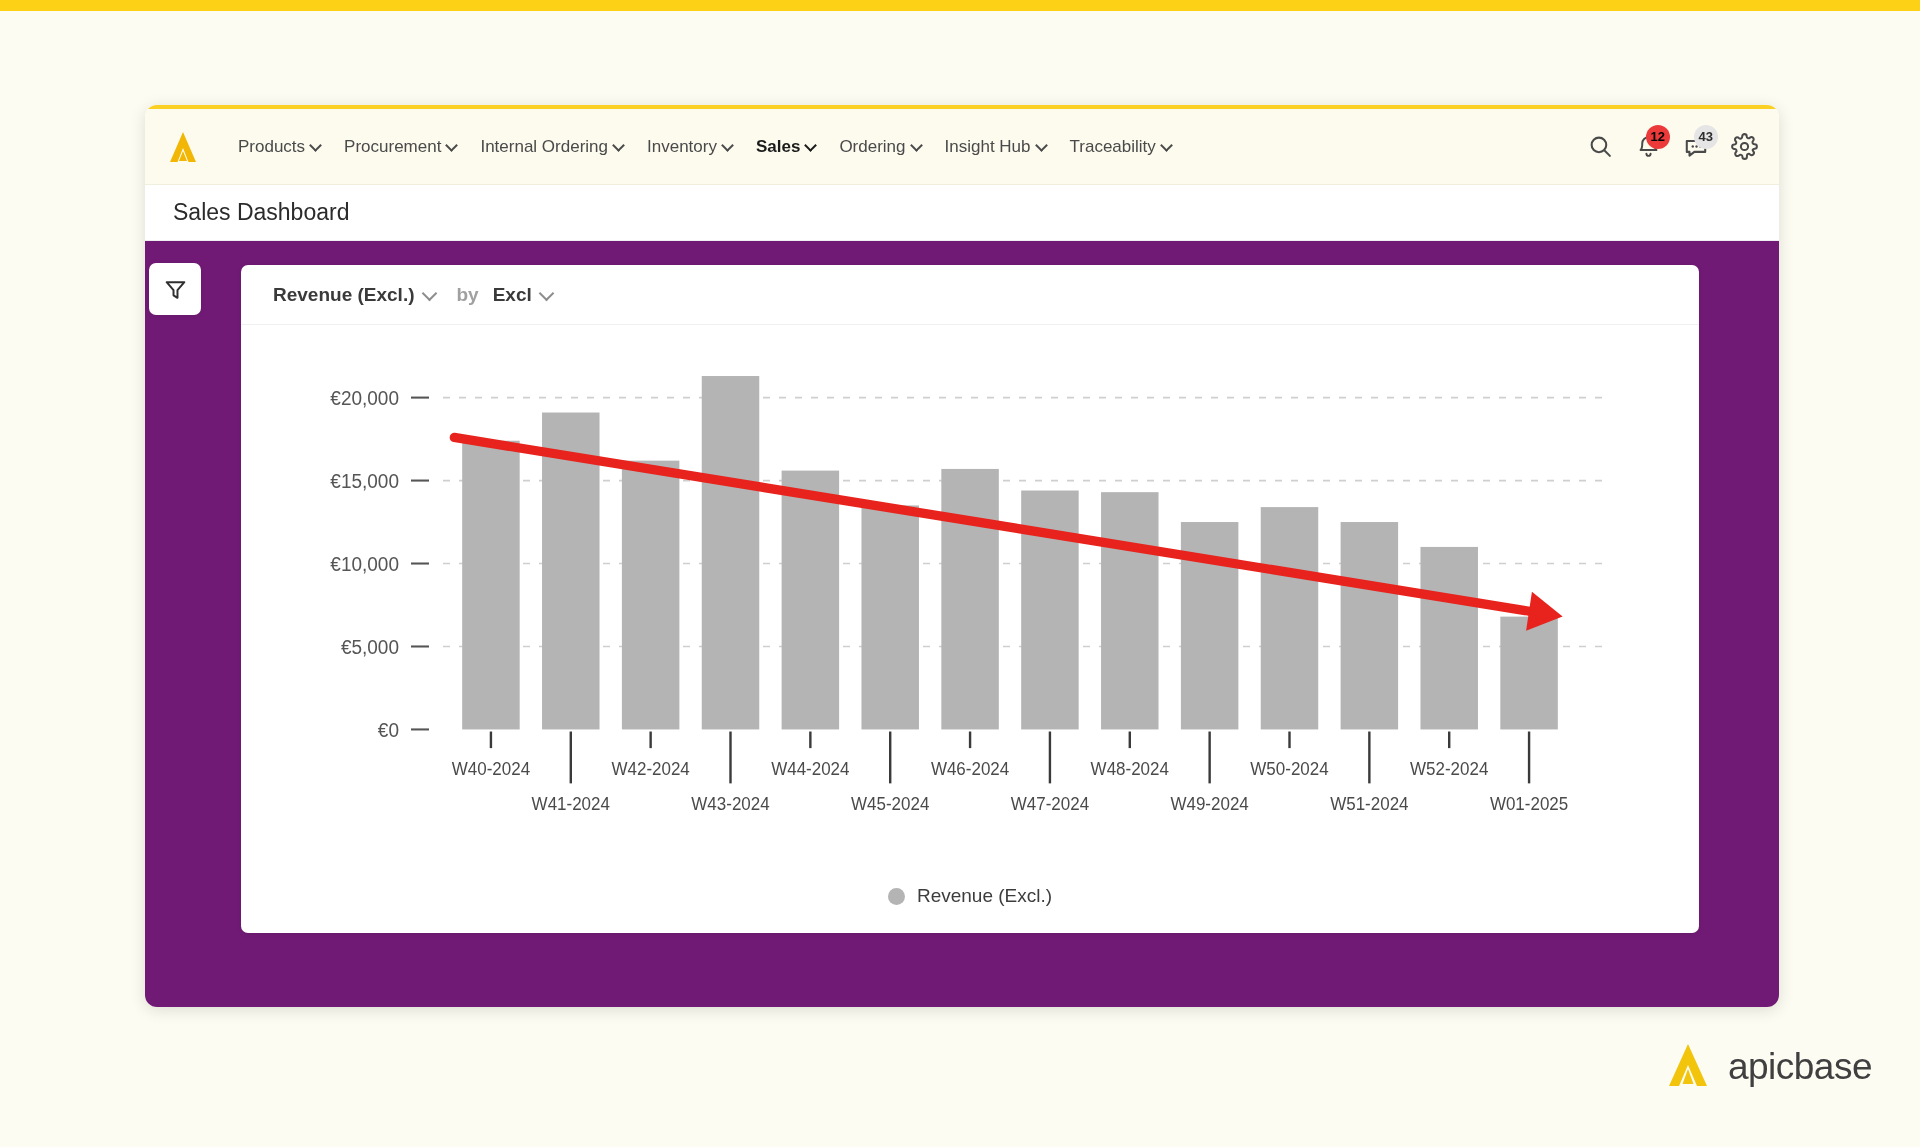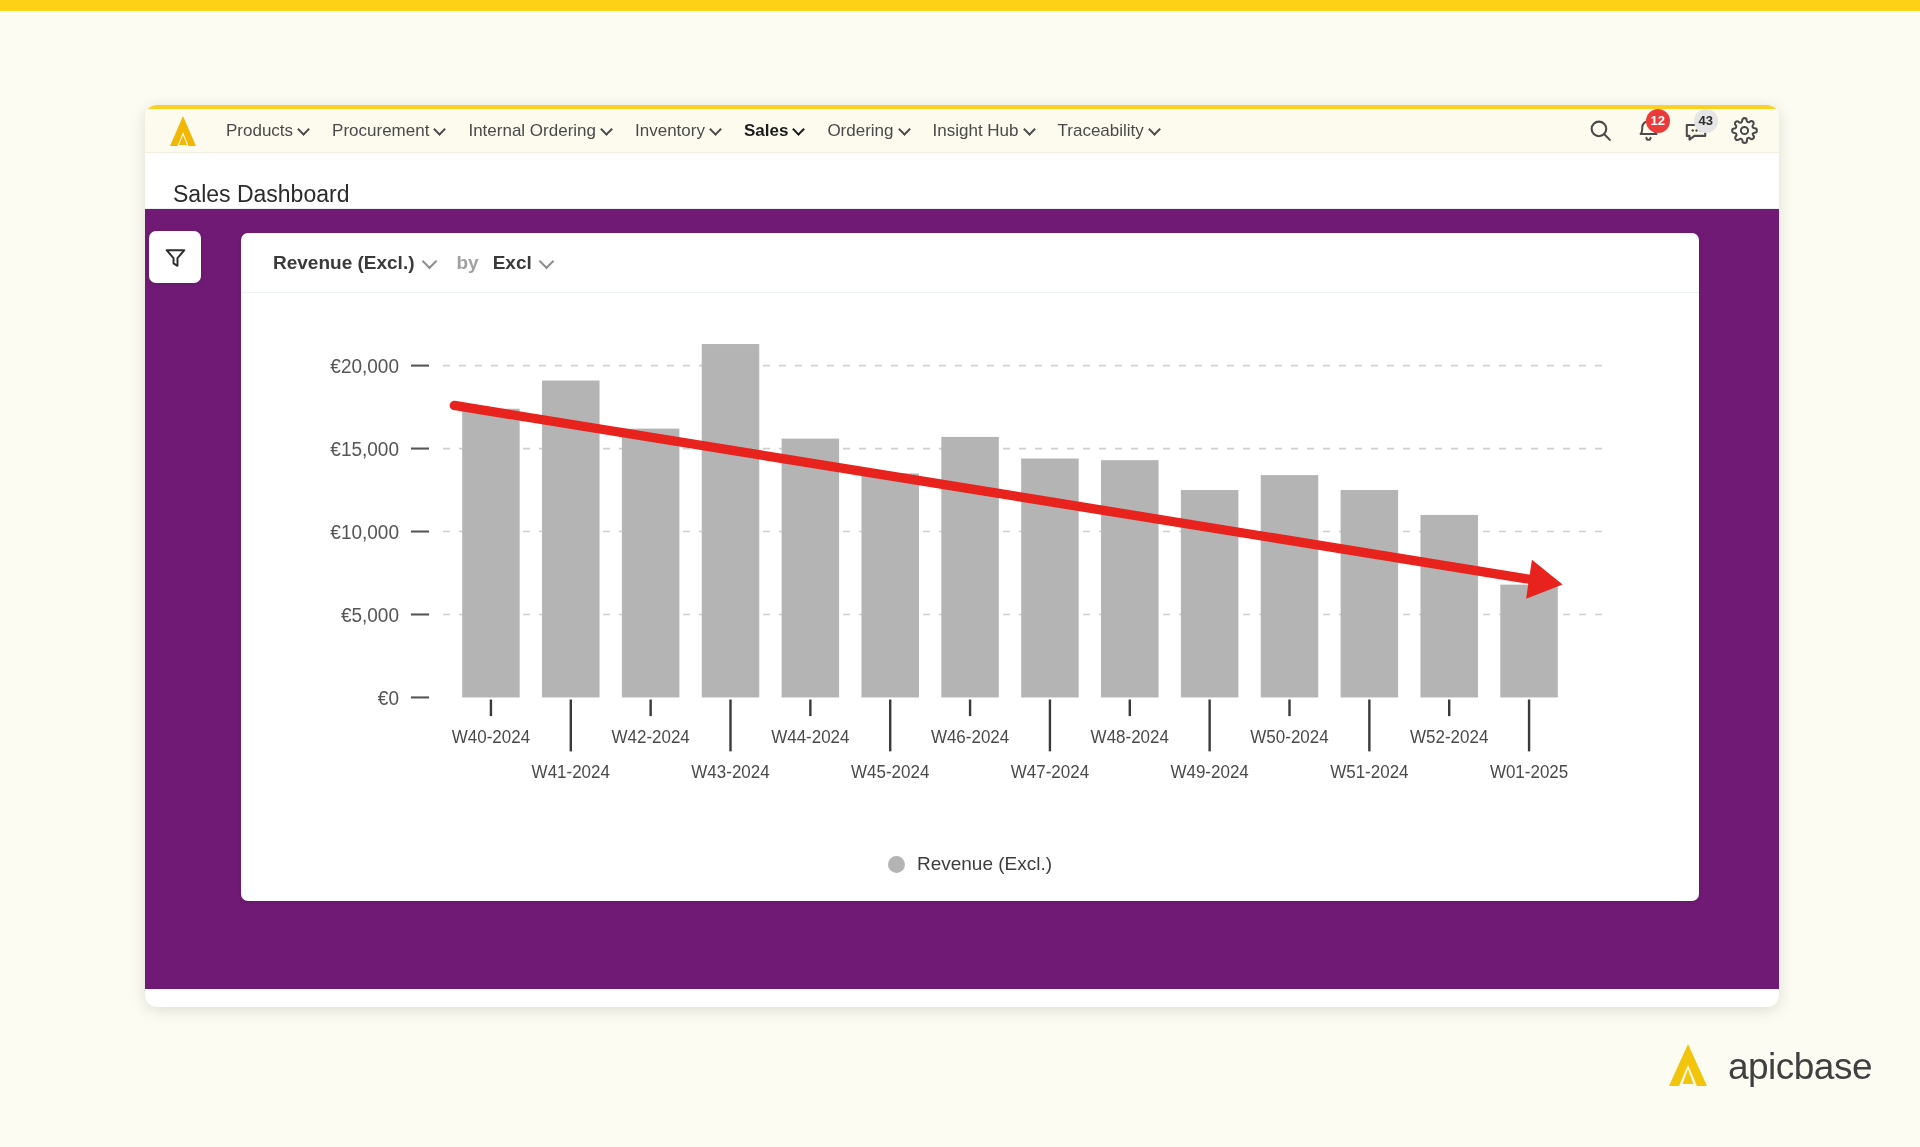--- a/index.html
+++ b/index.html
@@ -20,26 +20,27 @@
     width: 1634px; height: 902px;
     background: #ffffff;
     border-radius: 12px;
     box-shadow: 0 3px 16px rgba(0,0,0,0.13);
     overflow: hidden;
   }
   .app-topline { height: 4px; background: #fbd024; width: 100%; }
 
   
   .navbar {
-    height: 44px;
+    height: 76px;
     background: #fdfbee;
     display: flex;
     align-items: center;
     padding: 0 14px 0 18px;
     border-bottom: 1px solid #f2eedd;
+    gap: 12px;
   }
   .brand-logo { width: 40px; height: 40px; flex: none; margin-right: 14px; }
   .nav-items { display: flex; align-items: center; gap: 4px; flex: 1 1 auto; }
   .nav-item {
     display: flex; align-items: center; gap: 6px;
     font-size: 17px; color: #4a4a4a;
     padding: 8px 9px; border-radius: 5px; cursor: pointer;
     white-space: nowrap;
   }
   .nav-item.active { color: #1b1b1b; font-weight: bold; }
@@ -54,42 +55,42 @@
   .icon-btn {
     width: 42px; height: 42px; border-radius: 50%;
     display: flex; align-items: center; justify-content: center;
     cursor: pointer; position: relative; color: #4a4a4a;
   }
   .badge {
     position: absolute; top: -1px; right: -1px;
     min-width: 24px; height: 24px; padding: 0 5px;
     border-radius: 12px; font-size: 13px; font-weight: bold;
     display: flex; align-items: center; justify-content: center;
-    color: #ffffff;
+    color: #000000;
   }
   .badge.red { background: #ec3a3a; }
   .badge.yellow { background: #e5e5e5; color: #2d2d2d; }
   .profile {
     display: flex; align-items: center; gap: 11px;
     background: #fbf6e0; border-radius: 9px;
     padding: 6px 12px 6px 8px; cursor: pointer; margin-left: 6px;
   }
   .profile-avatar {
     width: 40px; height: 40px; border-radius: 7px;
     background: #fdf0c6; display: flex; align-items: center; justify-content: center;
     flex: none;
   }
   .profile-text { line-height: 1.25; }
   .profile-name { font-size: 14px; color: #8a8575; }
   .profile-org { font-size: 17px; color: #1f1f1f; font-weight: bold; white-space: nowrap; }
 
   
   .page-header {
     height: 56px; background: #fff;
-    display: flex; align-items: flex-end;
+    display: flex; align-items: center;
     padding-left: 28px;
     border-bottom: 1px solid #eceef0;
   }
   .page-title { font-size: 23px; color: #2b2b2b; }
 
   
   .content {
     background: #701a75;
     height: calc(902px - 4px - 62px - 56px);
     padding: 24px 0 15px 0;

